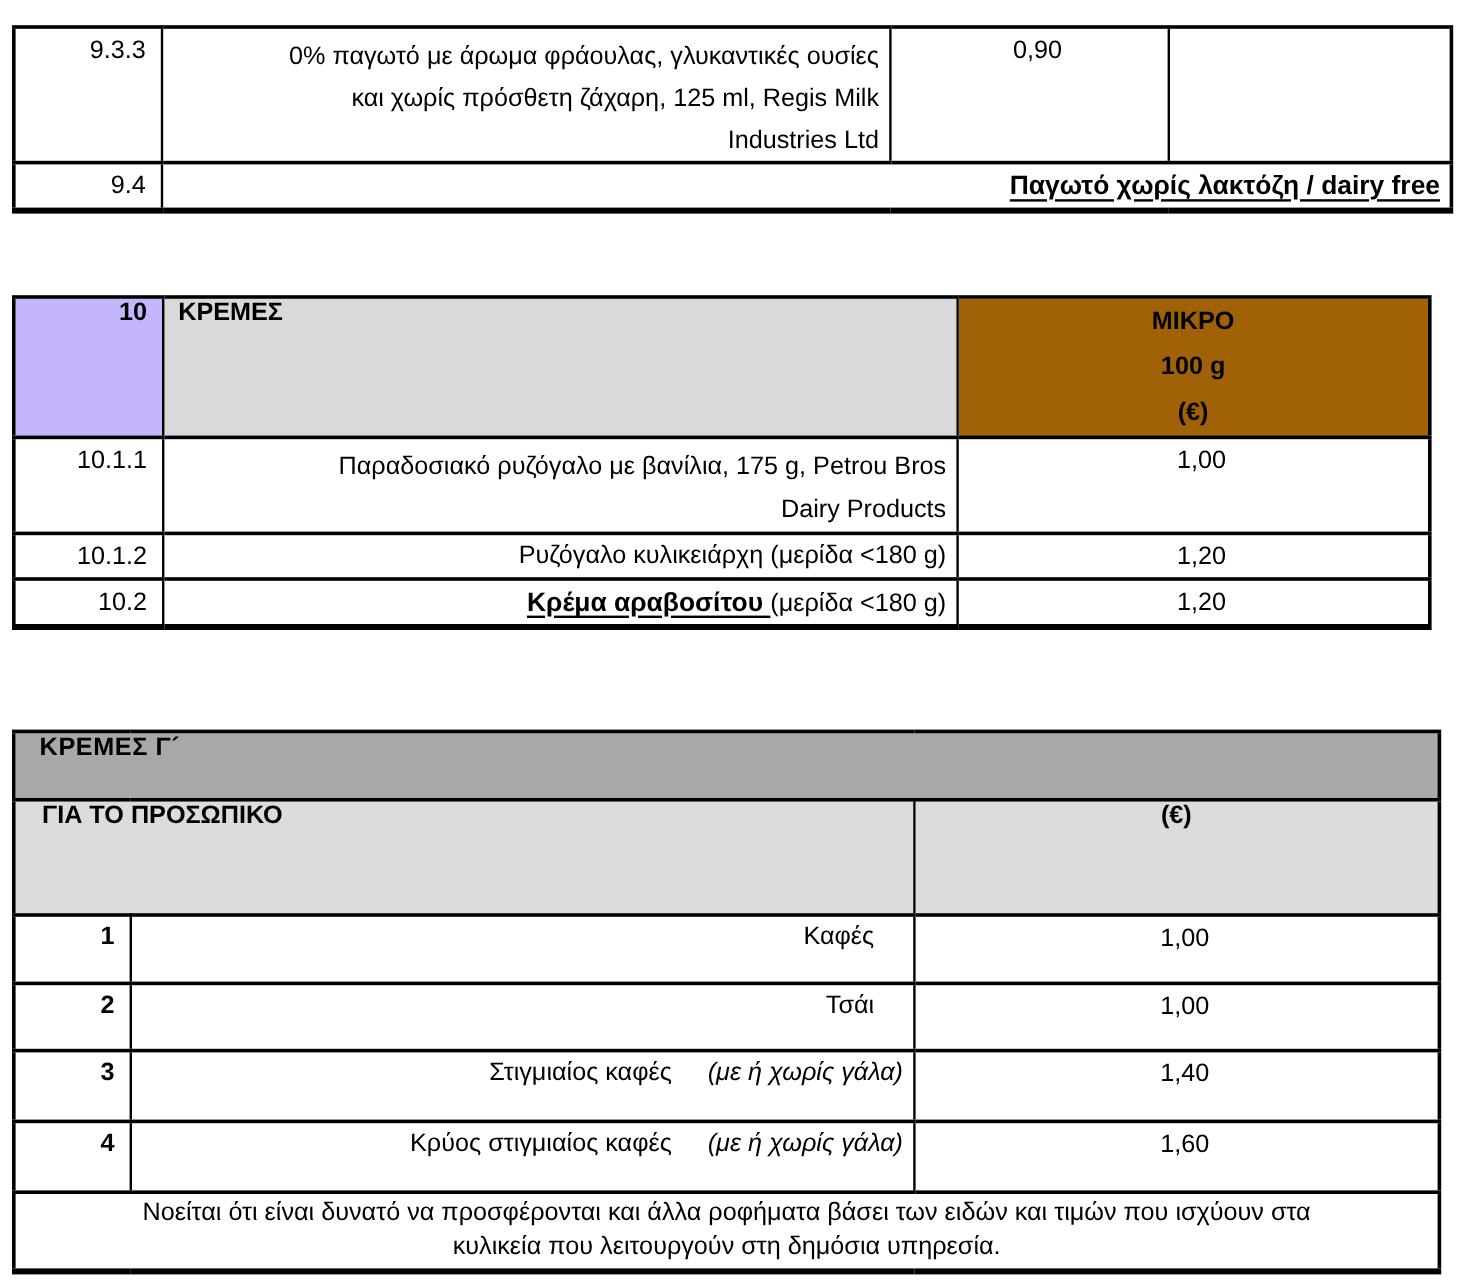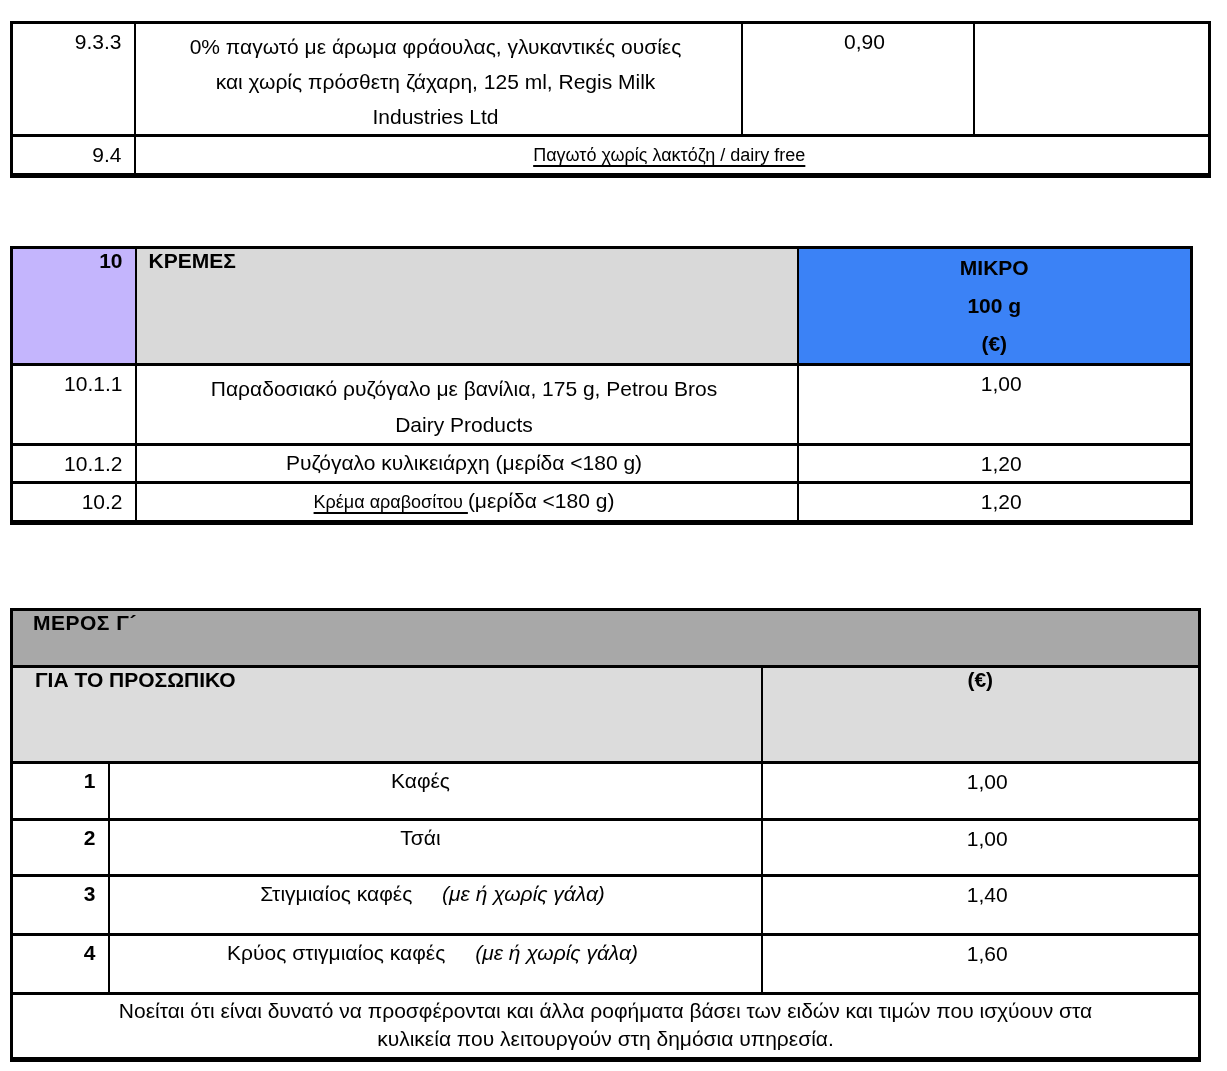--- a/index.html
+++ b/index.html
@@ -28,39 +28,39 @@
     border-top-width: 3px;
     border-bottom-width: 3px;
     vertical-align: top;
     overflow: hidden;
     font-size: 21px;
   }
   tr.thick-bottom td { border-bottom-width: 5px; }
 
   
   td.num   { text-align: right; padding: 6px 12px 0 0; }
-  td.desc  { text-align: center;  padding: 5px 18px 0 13px; }
+  td.desc  { text-align: right;  padding: 5px 8px 0 13px; }
   td.price { text-align: center; padding: 6px 2px 0 16px; }
 
   .lh-top  { line-height: 35px; }   
   .lh-mid  { line-height: 36px; }   
 
   .bu {
-    font-weight: normal;
-    font-size: 18px;
+    font-weight: bold;
+    font-size: 22px;
     text-decoration: underline;
     text-decoration-thickness: 2px;
     text-underline-offset: 4px;
   }
   .it { font-style: italic; margin-left: 24px; }
 
   
   td.hdr-num   { background: #c4b5fd; vertical-align: middle; text-align: right; font-weight: bold; font-size: 25px; padding: 0 12px 0 0; }
   td.hdr-title { background: #d9d9d9; vertical-align: middle; text-align: left;  font-weight: bold; font-size: 25px; padding: 0 12px 0 12px; }
-  td.hdr-size  { background: #3b82f6; vertical-align: middle; text-align: center; font-weight: bold; font-size: 24px; line-height: 38px; padding: 0; }
+  td.hdr-size  { background: #a16207; vertical-align: middle; text-align: center; font-weight: bold; font-size: 24px; line-height: 38px; padding: 0; }
 
   
   td.part-title {
     background: #a8a8a8; vertical-align: middle; text-align: left;
     font-weight: bold; font-size: 38px; padding: 0 0 4px 20px;
     letter-spacing: 0.5px;
   }
   td.sub-label { background: #dcdcdc; vertical-align: middle; text-align: left; font-weight: bold; font-size: 25px; padding: 0 0 0 22px; margin-top: 36px; }
   td.sub-unit  { background: #dcdcdc; vertical-align: middle; text-align: center; font-weight: bold; font-size: 25px; padding: 0; }
   td.staff-num { text-align: right; font-weight: bold; padding: 5px 12px 0 0; }
@@ -141,21 +141,21 @@
   </table>
 
   <table class="tbl" style="left:10px; top:608px; width:1188px;">
     <colgroup>
       <col style="width:97px">
         <col style="width:653px">
         <col style="width:438px">
     </colgroup>
     <tbody>
       <tr style="height:57px">
-        <td class="part-title" colspan="3">ΜΕΡΟΣ Γ´</td>
+        <td class="part-title" colspan="3">ΚΡΕΜΕΣ Γ´</td>
       </tr>
       <tr style="height:96px">
         <td class="sub-label" colspan="2">ΓΙΑ ΤΟ ΠΡΟΣΩΠΙΚΟ</td>
         <td class="sub-unit">(€)</td>
       </tr>
       <tr style="height:57px">
         <td class="staff-num">1</td>
         <td class="desc">
           <span>Καφές</span><span class="it"></span>
         </td>

